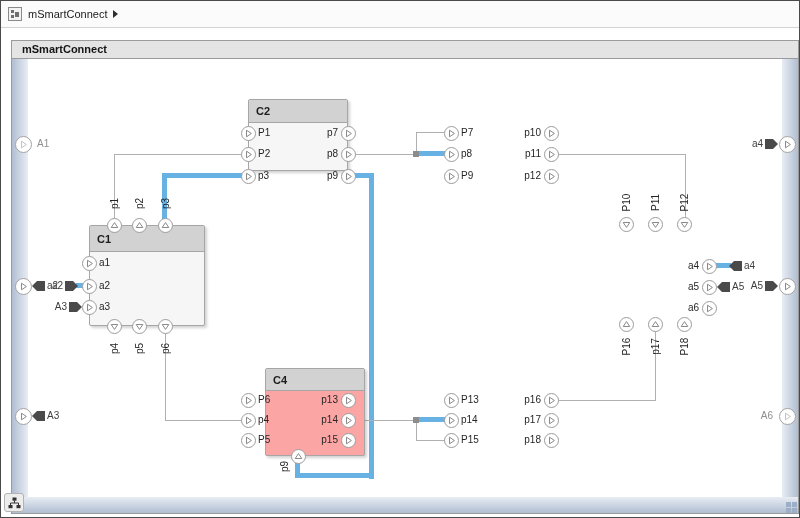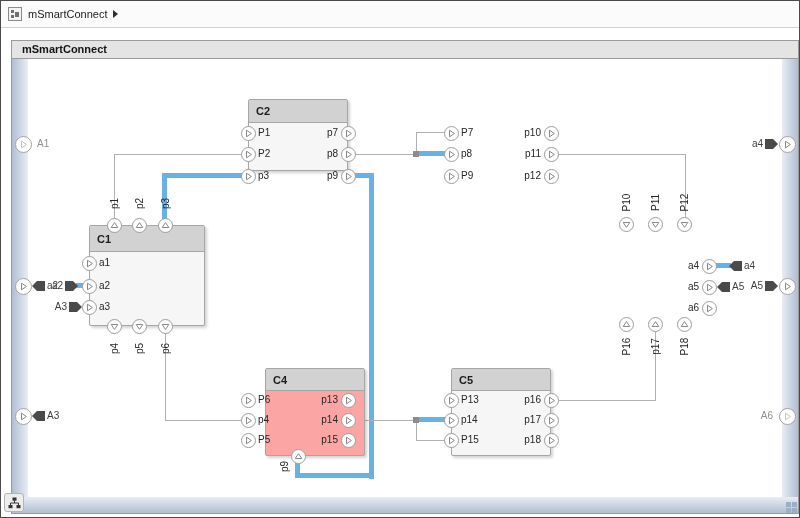--- a/index.html
+++ b/index.html
@@ -272,23 +272,20 @@
         <path d="M2.5 1.2 L7.4 4.5 L2.5 7.8 Z" fill="#ffffff" stroke="#8a8a8a" stroke-width="1"></path>
       </svg>
     </div>
     <div class="plab" style="position: absolute; left: 291px; top: 433px; width: 46px; height: 12px; text-align: right;">p15</div>
     <div class="bump" style="position: absolute; left: 289.5px; top: 447.5px; width: 15px; height: 15px;">
       <svg width="9" height="9" viewBox="0 0 9 9" style="transform:rotate(-90deg)">
         <path d="M2.5 1.2 L7.4 4.5 L2.5 7.8 Z" fill="#ffffff" stroke="#8a8a8a" stroke-width="1"></path>
       </svg>
     </div>
     <div class="plab-rot" style="position: absolute; left: 263px; top: 459.5px; width: 40px; height: 11px;">p9</div>
-    <div class="comp" style="position: absolute; left: 450px; top: 367px; width: 100px; height: 88px; background: rgb(246, 246, 246);">
-      <div class="comp-h" style="height: 22px; background: rgb(210, 210, 210);">C5</div>
-    </div>
     <div class="bump" style="position: absolute; left: 442.5px; top: 391.5px; width: 15px; height: 15px;">
       <svg width="9" height="9" viewBox="0 0 9 9" style="transform:rotate(0deg)">
         <path d="M2.5 1.2 L7.4 4.5 L2.5 7.8 Z" fill="#ffffff" stroke="#8a8a8a" stroke-width="1"></path>
       </svg>
     </div>
     <div class="plab" style="position: absolute; left: 460px; top: 393px; width: 46px; height: 12px;">P13</div>
     <div class="bump" style="position: absolute; left: 442.5px; top: 411.5px; width: 15px; height: 15px;">
       <svg width="9" height="9" viewBox="0 0 9 9" style="transform:rotate(0deg)">
         <path d="M2.5 1.2 L7.4 4.5 L2.5 7.8 Z" fill="#ffffff" stroke="#8a8a8a" stroke-width="1"></path>
       </svg>

